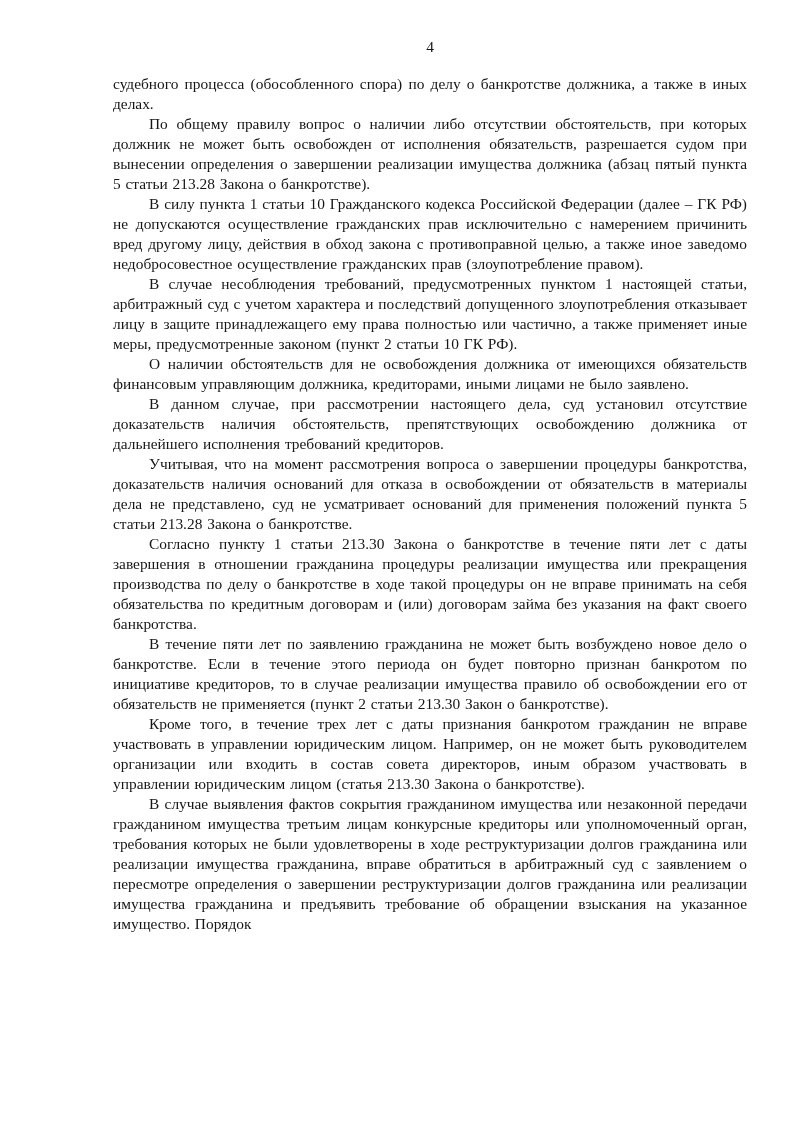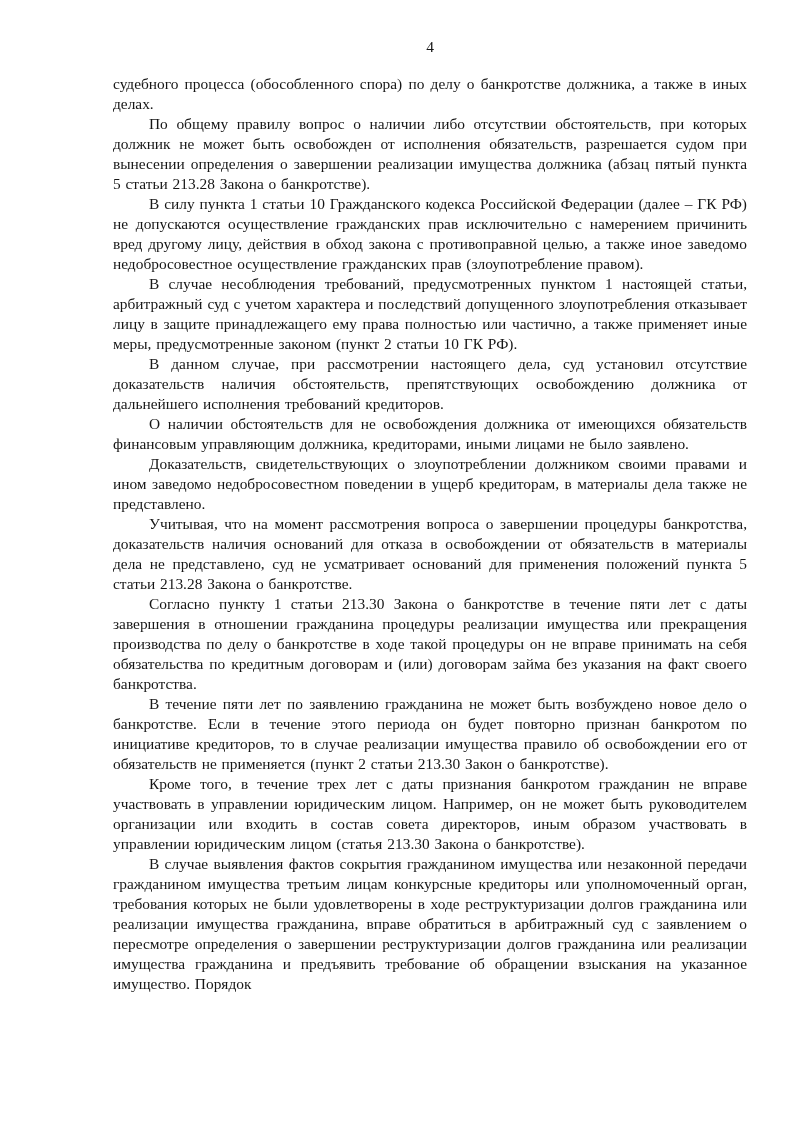--- a/index.html
+++ b/index.html
@@ -52,22 +52,21 @@
 </head>
 <body>
 
 <div class="sheet">
   <div class="page-number">4</div>
   <div class="body-text">
       <p class="para flush">судебного процесса (обособленного спора) по делу о банкротстве должника, а также в иных делах.</p>
       <p class="para">По общему правилу вопрос о наличии либо отсутствии обстоятельств, при которых должник не может быть освобожден от исполнения обязательств, разрешается судом при вынесении определения о завершении реализации имущества должника (абзац пятый пункта 5 статьи 213.28 Закона о банкротстве).</p>
       <p class="para">В силу пункта 1 статьи 10 Гражданского кодекса Российской Федерации (далее – ГК РФ) не допускаются осуществление гражданских прав исключительно с намерением причинить вред другому лицу, действия в обход закона с противоправной целью, а также иное заведомо недобросовестное осуществление гражданских прав (злоупотребление правом).</p>
       <p class="para">В случае несоблюдения требований, предусмотренных пунктом 1 настоящей статьи, арбитражный суд с учетом характера и последствий допущенного злоупотребления отказывает лицу в защите принадлежащего ему права полностью или частично, а также применяет иные меры, предусмотренные законом (пункт 2 статьи 10 ГК РФ).</p>
+      <p class="para">О наличии обстоятельств для не освобождения должника от имеющихся обязательств финансовым управляющим должника, кредиторами, иными лицами не было заявлено.</p>
       <p class="para">В данном случае, при рассмотрении настоящего дела, суд установил отсутствие доказательств наличия обстоятельств, препятствующих освобождению должника от дальнейшего исполнения требований кредиторов.</p>
-      <p class="para">О наличии обстоятельств для не освобождения должника от имеющихся обязательств финансовым управляющим должника, кредиторами, иными лицами не было заявлено.</p>
-      <p class="para">Доказательств, свидетельствующих о злоупотреблении должником своими правами и ином заведомо недобросовестном поведении в ущерб кредиторам, в материалы дела также не представлено.</p>
       <p class="para">Учитывая, что на момент рассмотрения вопроса о завершении процедуры банкротства, доказательств наличия оснований для отказа в освобождении от обязательств в материалы дела не представлено, суд не усматривает оснований для применения положений пункта 5 статьи 213.28 Закона о банкротстве.</p>
       <p class="para">Согласно пункту 1 статьи 213.30 Закона о банкротстве в течение пяти лет с даты завершения в отношении гражданина процедуры реализации имущества или прекращения производства по делу о банкротстве в ходе такой процедуры он не вправе принимать на себя обязательства по кредитным договорам и (или) договорам займа без указания на факт своего банкротства.</p>
       <p class="para">В течение пяти лет по заявлению гражданина не может быть возбуждено новое дело о банкротстве. Если в течение этого периода он будет повторно признан банкротом по инициативе кредиторов, то в случае реализации имущества правило об освобождении его от обязательств не применяется (пункт 2 статьи 213.30 Закон о банкротстве).</p>
       <p class="para">Кроме того, в течение трех лет с даты признания банкротом гражданин не вправе участвовать в управлении юридическим лицом. Например, он не может быть руководителем организации или входить в состав совета директоров, иным образом участвовать в управлении юридическим лицом (статья 213.30 Закона о банкротстве).</p>
       <p class="para">В случае выявления фактов сокрытия гражданином имущества или незаконной передачи гражданином имущества третьим лицам конкурсные кредиторы или уполномоченный орган, требования которых не были удовлетворены в ходе реструктуризации долгов гражданина или реализации имущества гражданина, вправе обратиться в арбитражный суд с заявлением о пересмотре определения о завершении реструктуризации долгов гражданина или реализации имущества гражданина и предъявить требование об обращении взыскания на указанное имущество. Порядок</p>
     </div>
 </div>
 
 </body></html>

